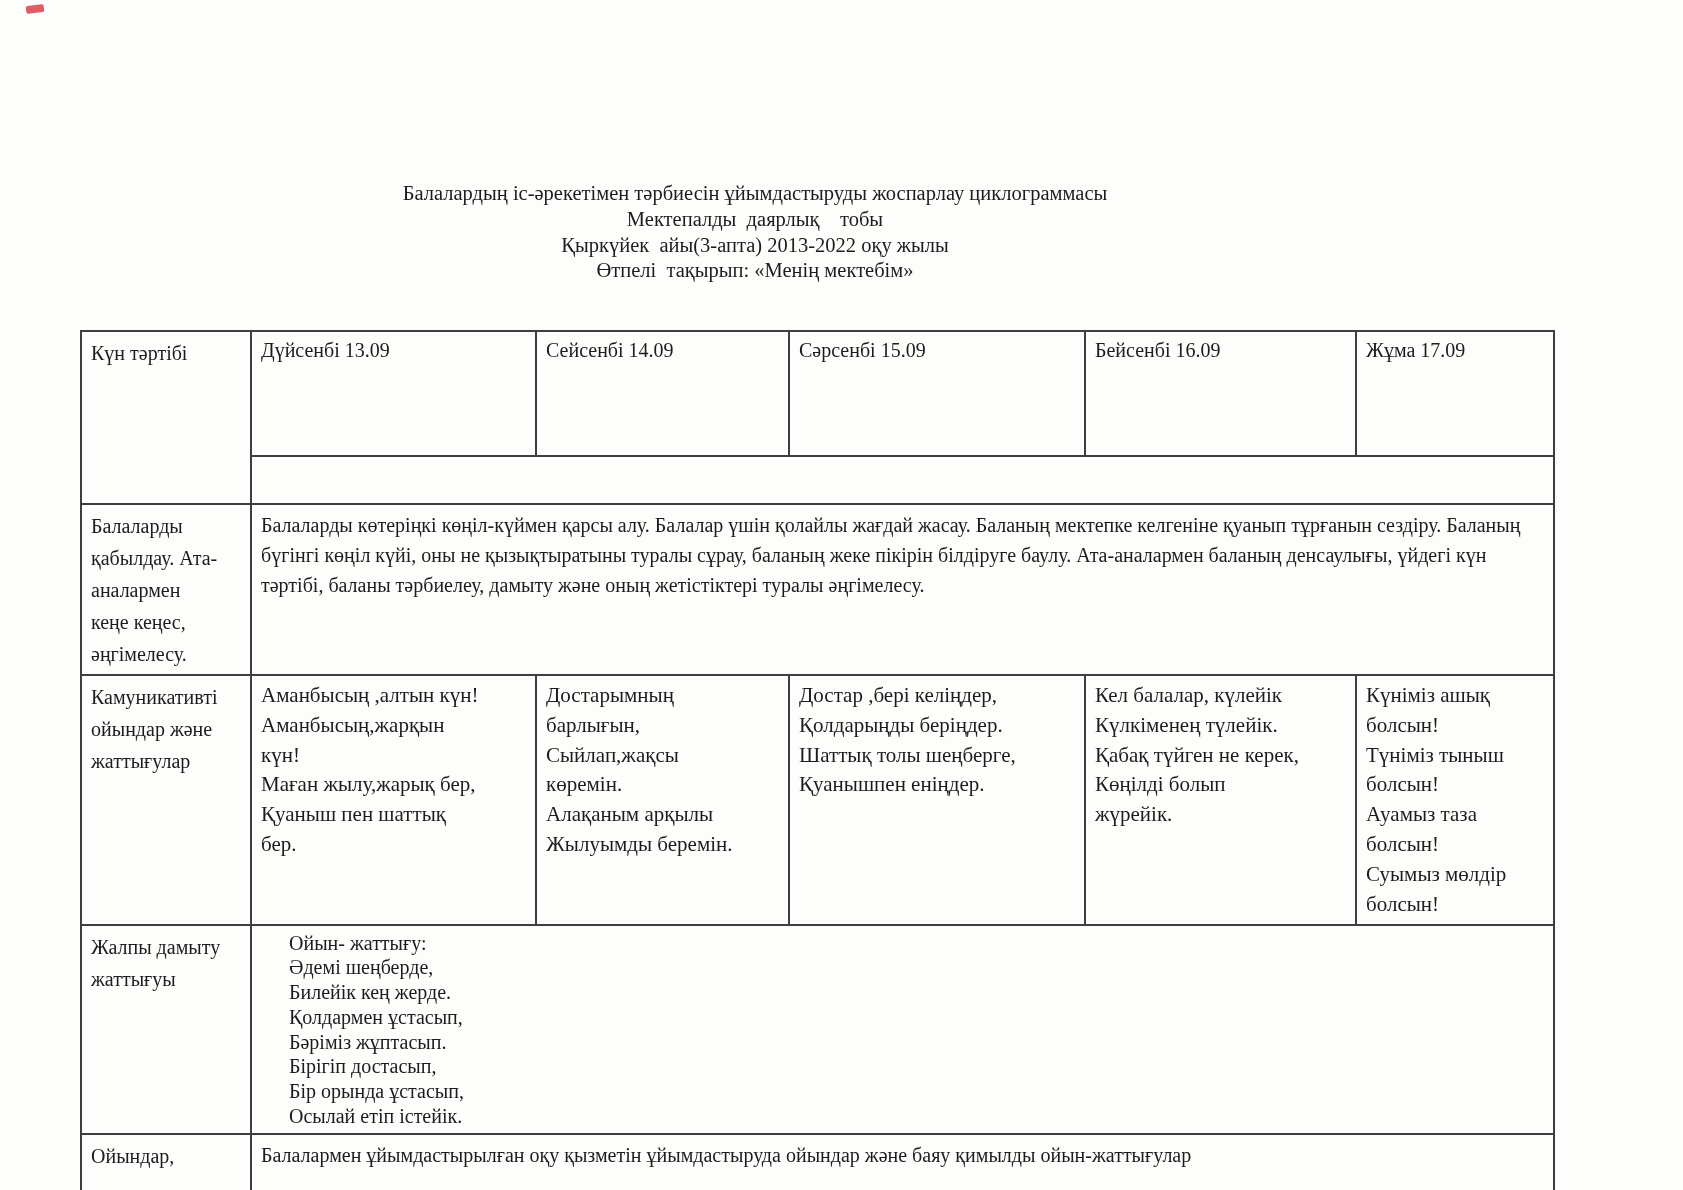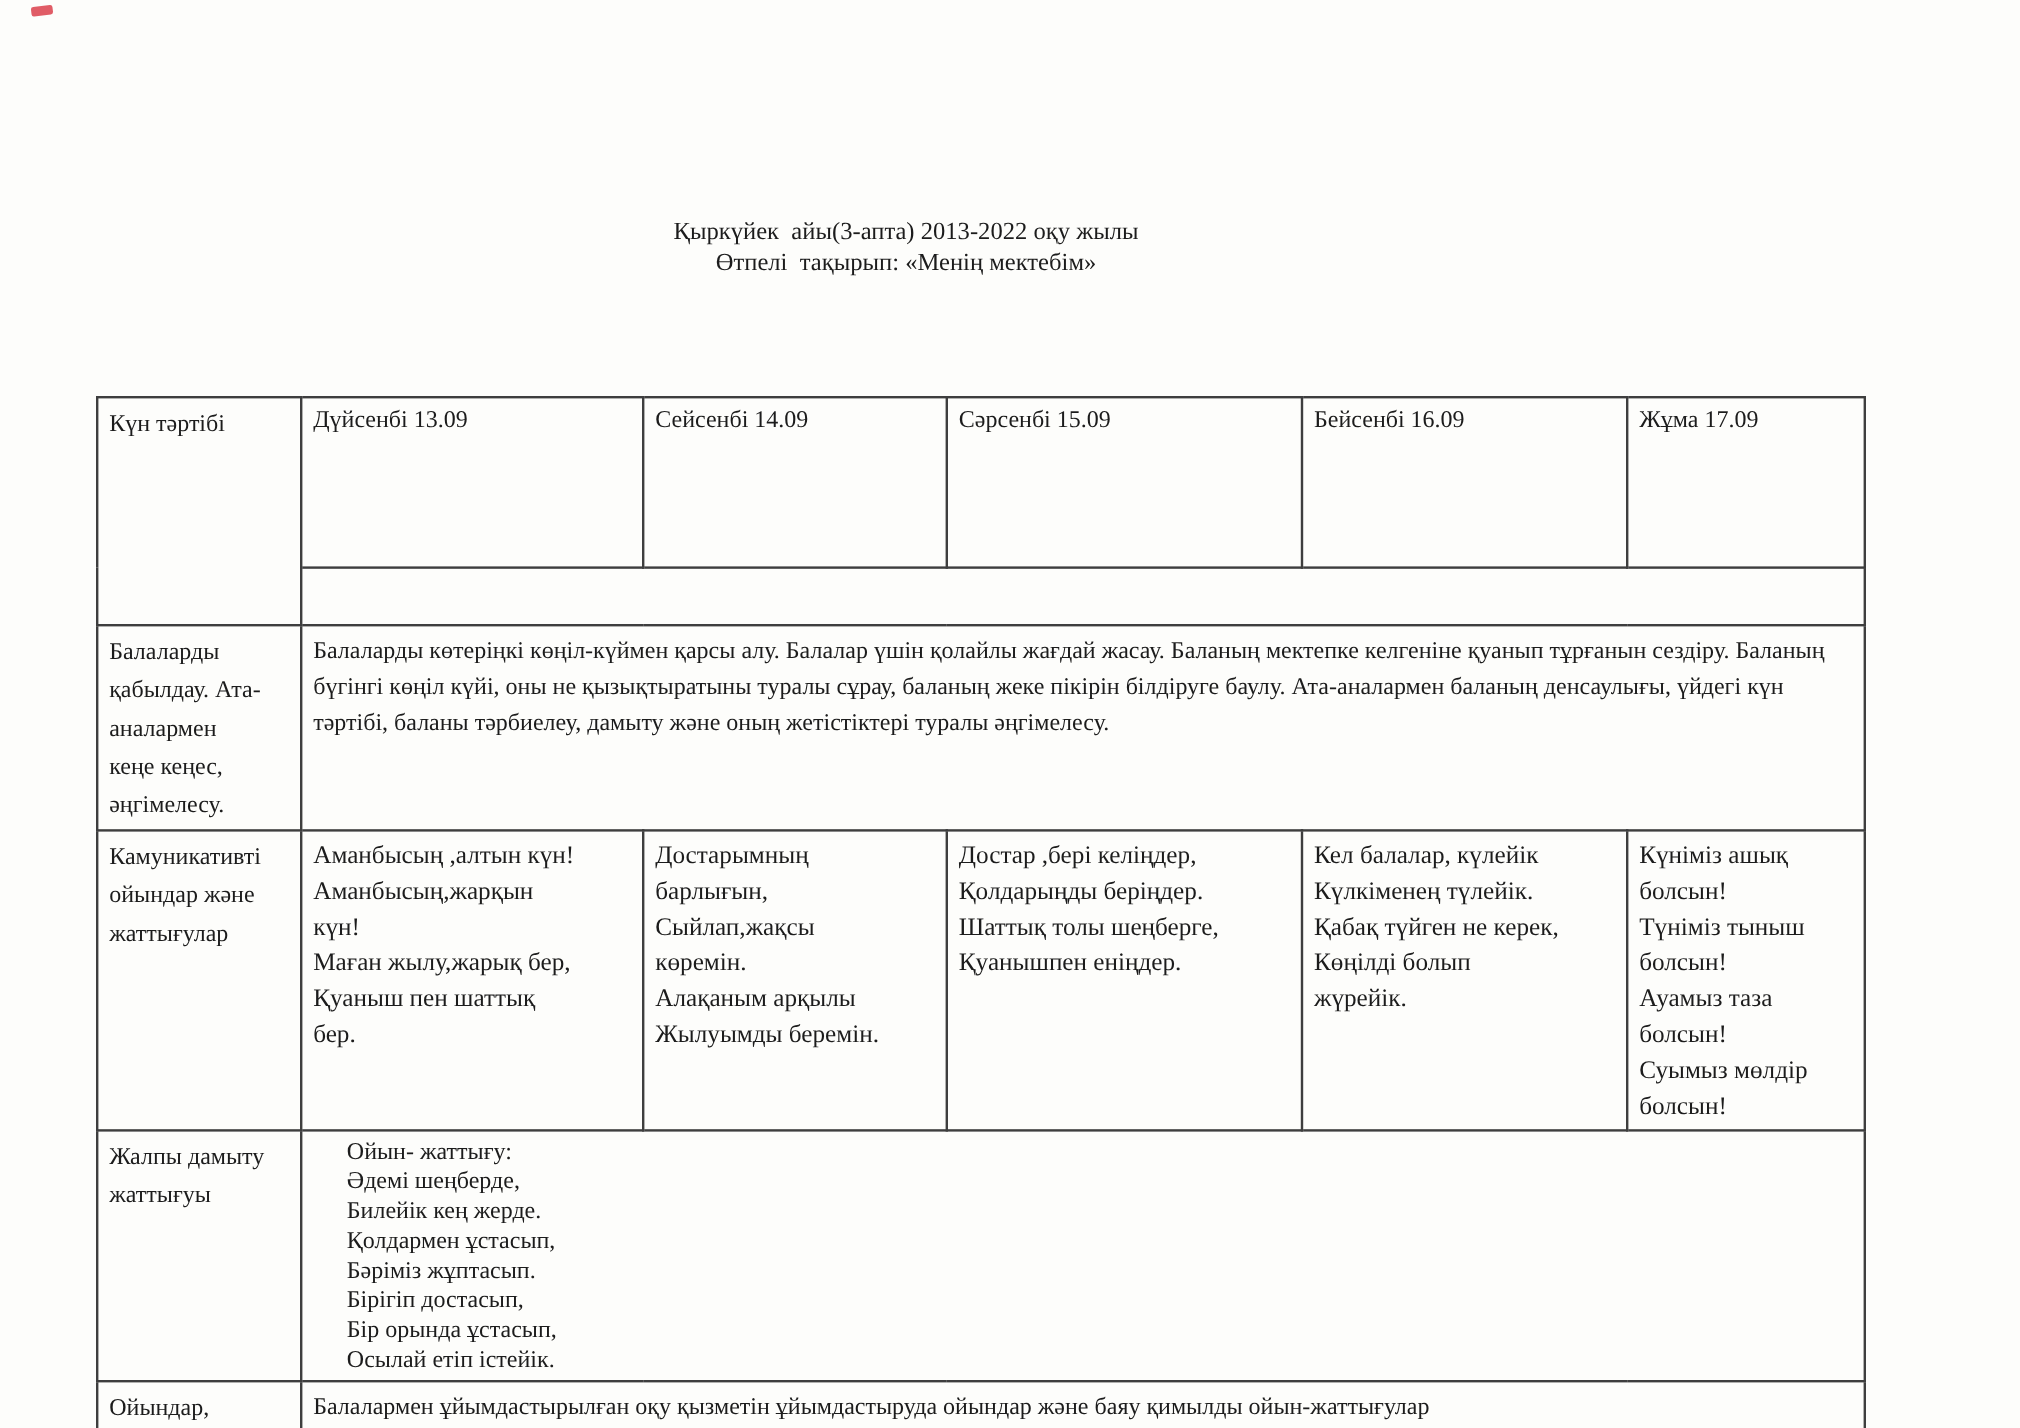--- a/index.html
+++ b/index.html
@@ -49,37 +49,39 @@
   .stub { position:absolute; width:2px; height:17px; background:#3e3e3e; bottom:-16px; }
   .stub-left { left:0; }
   .stub-col1 { left:169px; }
 </style>
 </head>
 <body>
 
 <div class="red-mark"></div>
 
 <div class="title-block">
+  <div class="title-line">Балалардың іс-әрекетімен тәрбиесін ұйымдастыруды жоспарлау циклограммасы</div>
+  <div class="title-line">Мектепалды  даярлық    тобы</div>
   <div class="title-line">Қыркүйек  айы(3-апта) 2013-2022 оқу жылы</div>
   <div class="title-line">Өтпелі  тақырып: «Менің мектебім»</div>
 </div>
 
 <div class="table-wrap">
   <table>
     <colgroup>
       <col style="width:170px">
       <col style="width:285px">
       <col style="width:253px">
       <col style="width:296px">
       <col style="width:271px">
       <col style="width:198px">
     </colgroup>
 
     <tbody>
-        <tr style="height:142px">
+        <tr style="height:125px">
       <td class="row-label" rowspan="2">Күн тәртібі</td>
       <td class="day-header">Дүйсенбі 13.09</td>
       <td class="day-header">Сейсенбі 14.09</td>
       <td class="day-header">Сәрсенбі 15.09</td>
       <td class="day-header">Бейсенбі 16.09</td>
       <td class="day-header">Жұма 17.09</td>
     </tr>
 
     <tr style="height:48px">
       <td colspan="5"></td>

